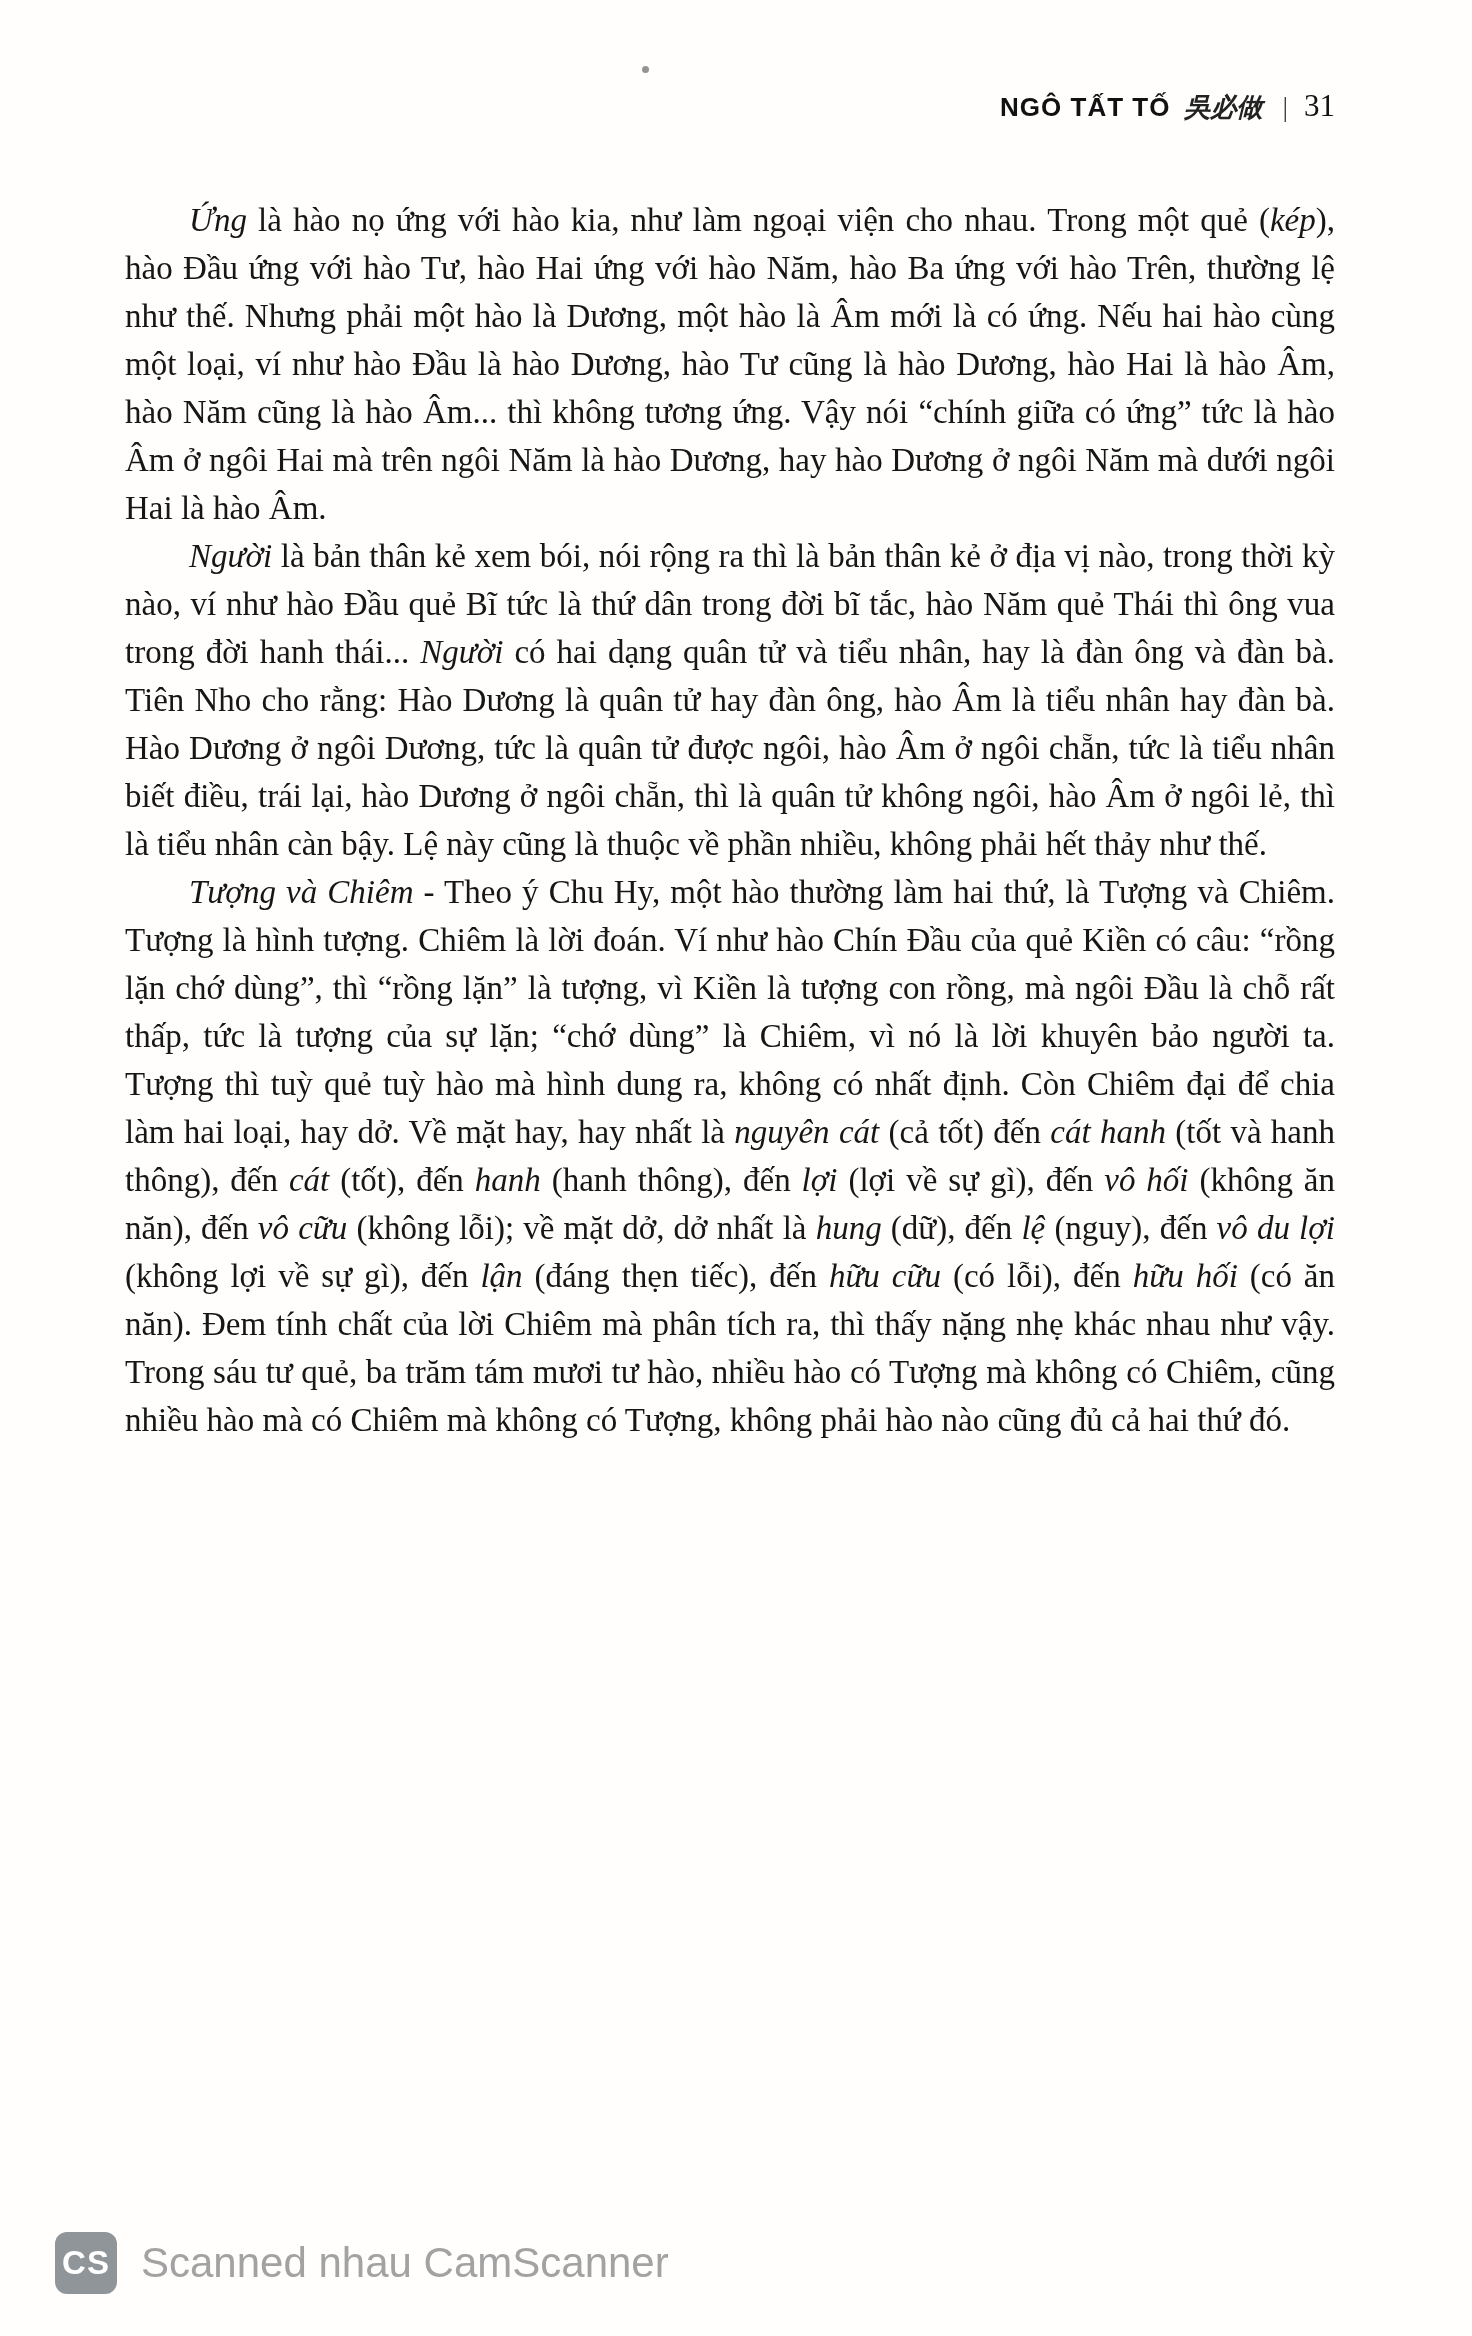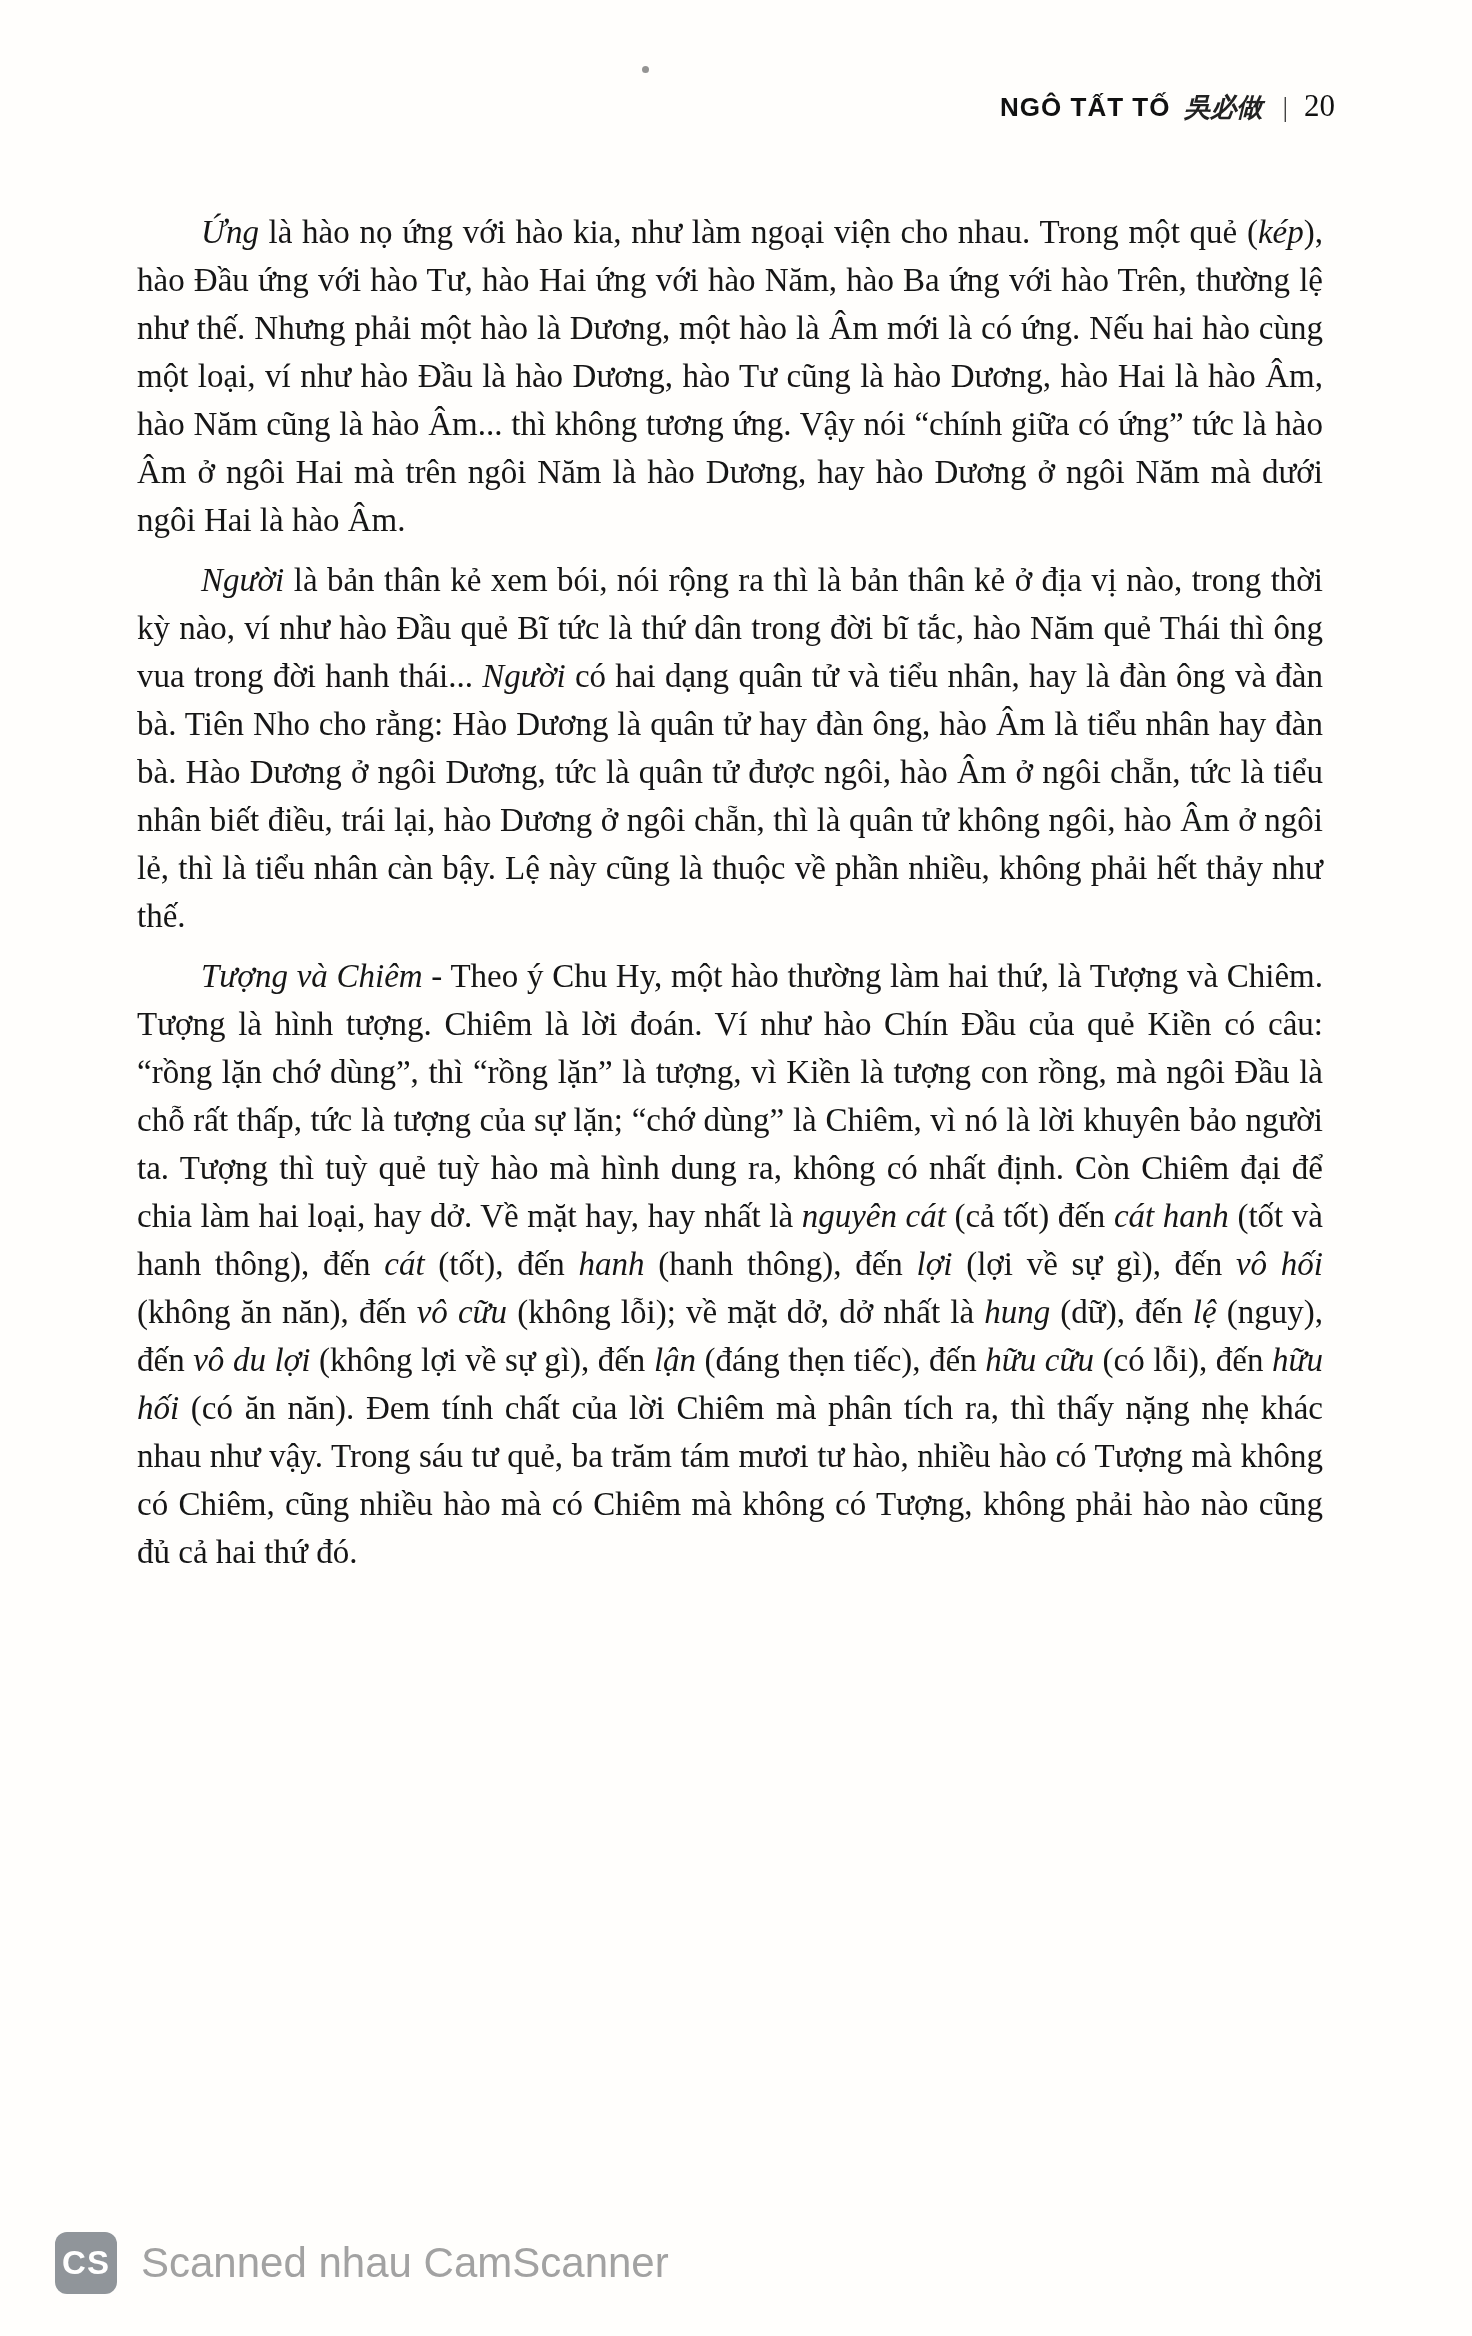--- a/index.html
+++ b/index.html
@@ -65,21 +65,21 @@
     position: absolute;
     top: 196px;
     left: 125px;
     right: 137px;
     text-align: justify;
     font-size: 33px;
     line-height: 48px;
     color: #161616;
   }
   .page-body p {
-    margin: 12px;
+    margin: 0;
     text-indent: 64px;
   }
   .page-body i {
     font-style: italic;
   }
   .watermark {
     position: absolute;
     left: 55px;
     bottom: 42px;
     display: flex;
@@ -111,21 +111,21 @@
 <body>
 
 <div class="page">
 
   <div class="artifact-dot"></div>
 
   <div class="page-header">
     <span class="author-name">NGÔ TẤT TỐ</span>
     <span class="author-cjk">吳必做</span>
     <span class="header-sep">|</span>
-    <span class="page-number">20</span>
+    <span class="page-number">31</span>
   </div>
 
   <div class="page-body">
       <p><i>Ứng</i><span> là hào nọ ứng với hào kia, như làm ngoại viện cho nhau. Trong một quẻ (</span><i>kép</i><span>), hào Đầu ứng với hào Tư, hào Hai ứng với hào Năm, hào Ba ứng với hào Trên, thường lệ như thế. Nhưng phải một hào là Dương, một hào là Âm mới là có ứng. Nếu hai hào cùng một loại, ví như hào Đầu là hào Dương, hào Tư cũng là hào Dương, hào Hai là hào Âm, hào Năm cũng là hào Âm... thì không tương ứng. Vậy nói “chính giữa có ứng” tức là hào Âm ở ngôi Hai mà trên ngôi Năm là hào Dương, hay hào Dương ở ngôi Năm mà dưới ngôi Hai là hào Âm.</span></p>
       <p><i>Người</i><span> là bản thân kẻ xem bói, nói rộng ra thì là bản thân kẻ ở địa vị nào, trong thời kỳ nào, ví như hào Đầu quẻ Bĩ tức là thứ dân trong đời bĩ tắc, hào Năm quẻ Thái thì ông vua trong đời hanh thái... </span><i>Người</i><span> có hai dạng quân tử và tiểu nhân, hay là đàn ông và đàn bà. Tiên Nho cho rằng: Hào Dương là quân tử hay đàn ông, hào Âm là tiểu nhân hay đàn bà. Hào Dương ở ngôi Dương, tức là quân tử được ngôi, hào Âm ở ngôi chẵn, tức là tiểu nhân biết điều, trái lại, hào Dương ở ngôi chẵn, thì là quân tử không ngôi, hào Âm ở ngôi lẻ, thì là tiểu nhân càn bậy. Lệ này cũng là thuộc về phần nhiều, không phải hết thảy như thế.</span></p>
       <p><i>Tượng và Chiêm</i><span> - Theo ý Chu Hy, một hào thường làm hai thứ, là Tượng và Chiêm. Tượng là hình tượng. Chiêm là lời đoán. Ví như hào Chín Đầu của quẻ Kiền có câu: “rồng lặn chớ dùng”, thì “rồng lặn” là tượng, vì Kiền là tượng con rồng, mà ngôi Đầu là chỗ rất thấp, tức là tượng của sự lặn; “chớ dùng” là Chiêm, vì nó là lời khuyên bảo người ta. Tượng thì tuỳ quẻ tuỳ hào mà hình dung ra, không có nhất định. Còn Chiêm đại để chia làm hai loại, hay dở. Về mặt hay, hay nhất là </span><i>nguyên cát</i><span> (cả tốt) đến </span><i>cát hanh</i><span> (tốt và hanh thông), đến </span><i>cát</i><span> (tốt), đến </span><i>hanh</i><span> (hanh thông), đến </span><i>lợi</i><span> (lợi về sự gì), đến </span><i>vô hối</i><span> (không ăn năn), đến </span><i>vô cữu</i><span> (không lỗi); về mặt dở, dở nhất là </span><i>hung</i><span> (dữ), đến </span><i>lệ</i><span> (nguy), đến </span><i>vô du lợi</i><span> (không lợi về sự gì), đến </span><i>lận</i><span> (đáng thẹn tiếc), đến </span><i>hữu cữu</i><span> (có lỗi), đến </span><i>hữu hối</i><span> (có ăn năn). Đem tính chất của lời Chiêm mà phân tích ra, thì thấy nặng nhẹ khác nhau như vậy. Trong sáu tư quẻ, ba trăm tám mươi tư hào, nhiều hào có Tượng mà không có Chiêm, cũng nhiều hào mà có Chiêm mà không có Tượng, không phải hào nào cũng đủ cả hai thứ đó.</span></p>
     </div>
 
   <div class="watermark">
     <div class="cs-logo">CS</div>

